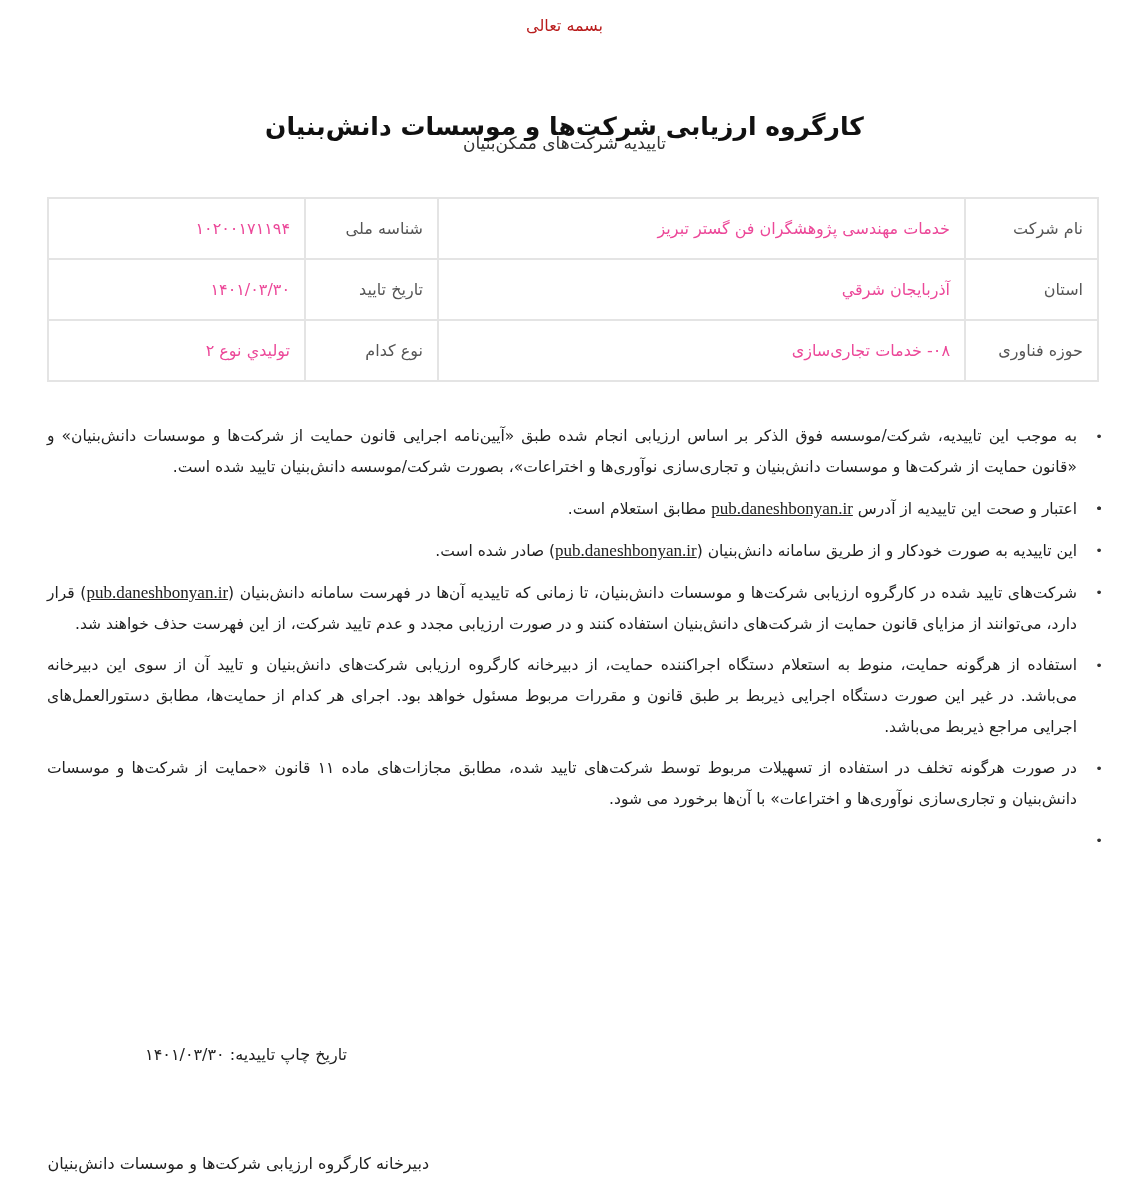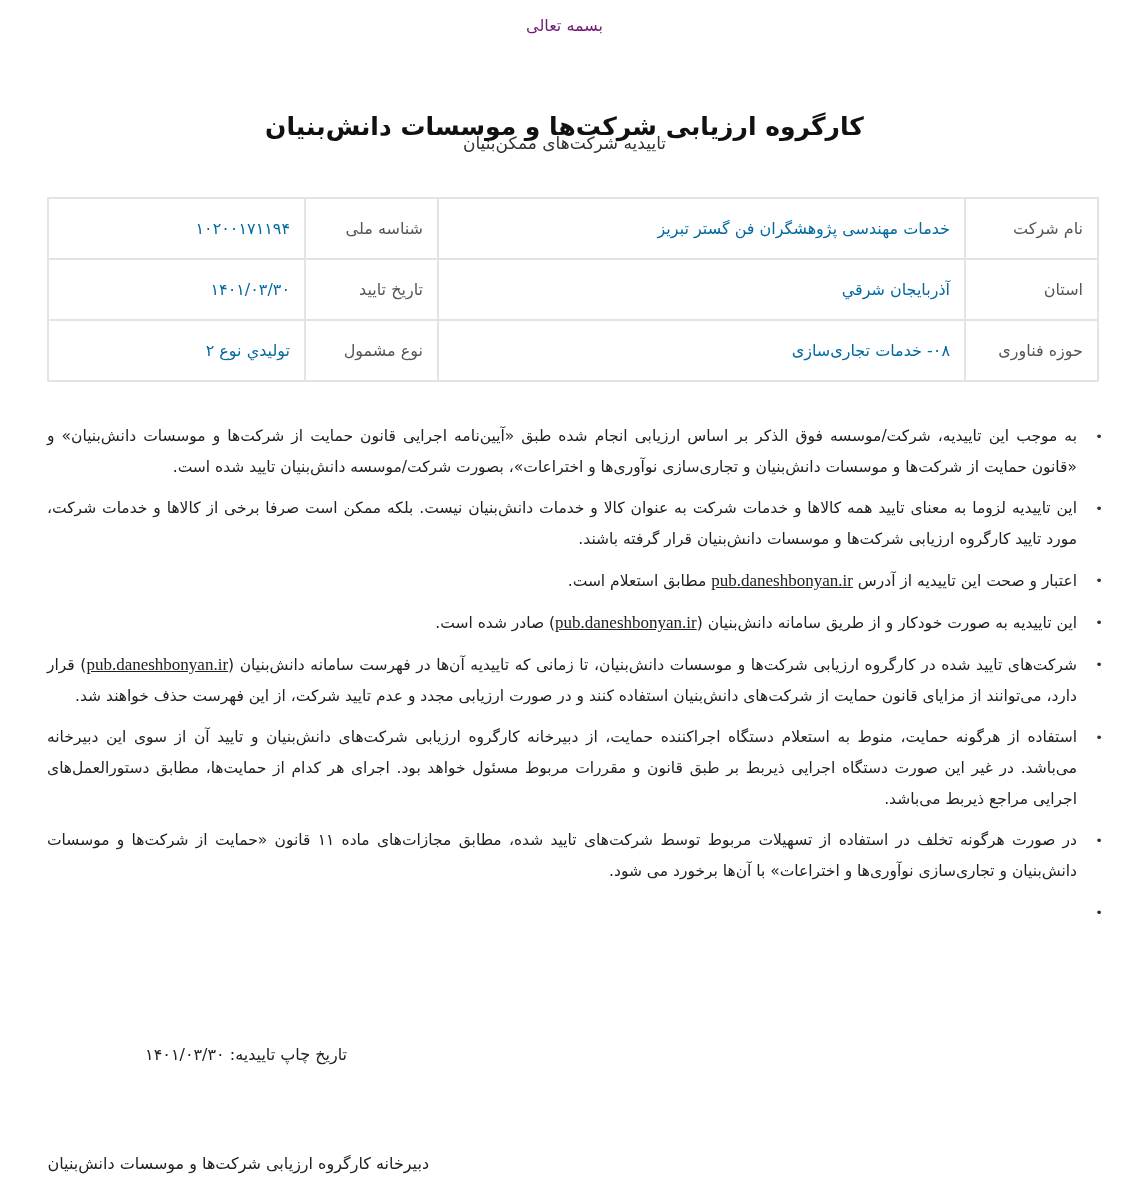--- a/index.html
+++ b/index.html
@@ -18,21 +18,21 @@
     }
     .header-line {
       position: absolute;
       left: 0;
       width: 1129px;
       text-align: center;
     }
     .bismillah {
       top: 16px;
       font-size: 16px;
-      color: #701a75;
+      color: #b91c1c;
     }
     .main-title {
       top: 72px;
       font-size: 25px;
       font-weight: bold;
       color: #111;
       margin-top: 40px;
     }
     .sub-title {
       top: 133px;
@@ -56,21 +56,21 @@
       padding: 0 14px;
       font-size: 16px;
       vertical-align: middle;
       white-space: nowrap;
     }
     .info-table td.lbl {
       color: #555;
       font-size: 16px;
     }
     .info-table td.val {
-      color: #0369a1;
+      color: #ec4899;
     }
     .col-l1 { width: 133px; }
     .col-v1 { width: 527px; }
     .col-l2 { width: 133px; }
     .col-v2 { width: 257px; }
 
     
     .notes {
       position: absolute;
       left: 47px;
@@ -145,34 +145,33 @@
   </tr>
   <tr>
     <td class="lbl">استان</td>
     <td class="val">آذربایجان شرقي</td>
     <td class="lbl">تاریخ تایید</td>
     <td class="val">۱۴۰۱/۰۳/۳۰</td>
   </tr>
   <tr>
     <td class="lbl">حوزه فناوری</td>
     <td class="val">۰۸- خدمات تجاری‌سازی</td>
-    <td class="lbl">نوع مشمول</td>
+    <td class="lbl">نوع کدام</td>
     <td class="val">توليدي نوع ۲</td>
   </tr>
 </tbody>
   </table>
 
 <ul class="notes">
   <li>
     <span class="bullet">•</span>
     <span>به موجب این تاییدیه، شرکت/موسسه فوق الذکر بر اساس ارزیابی انجام شده طبق «آیین‌نامه اجرایی قانون حمایت از شرکت‌ها و موسسات دانش‌بنیان» و «قانون حمایت از شرکت‌ها و موسسات دانش‌بنیان و تجاری‌سازی نوآوری‌ها و اختراعات»، بصورت شرکت/موسسه دانش‌بنیان تایید شده است.</span>
   </li>
   <li>
     <span class="bullet">•</span>
-    <span>این تاییدیه لزوما به معنای تایید همه کالاها و خدمات شرکت به عنوان کالا و خدمات دانش‌بنیان نیست. بلکه ممکن است صرفا برخی از کالاها و خدمات شرکت، مورد تایید کارگروه ارزیابی شرکت‌ها و موسسات دانش‌بنیان قرار گرفته باشند.</span>
   </li>
   <li>
     <span class="bullet">•</span>
     <span>اعتبار و صحت این تاییدیه از آدرس</span>
     <span class="ltr-frag">pub.daneshbonyan.ir</span>
     <span>مطابق استعلام است.</span>
   </li>
   <li>
     <span class="bullet">•</span>
     <span>این تاییدیه به صورت خودکار و از طریق سامانه دانش‌بنیان (</span><span class="ltr-frag">pub.daneshbonyan.ir</span><span>) صادر شده است.</span>

